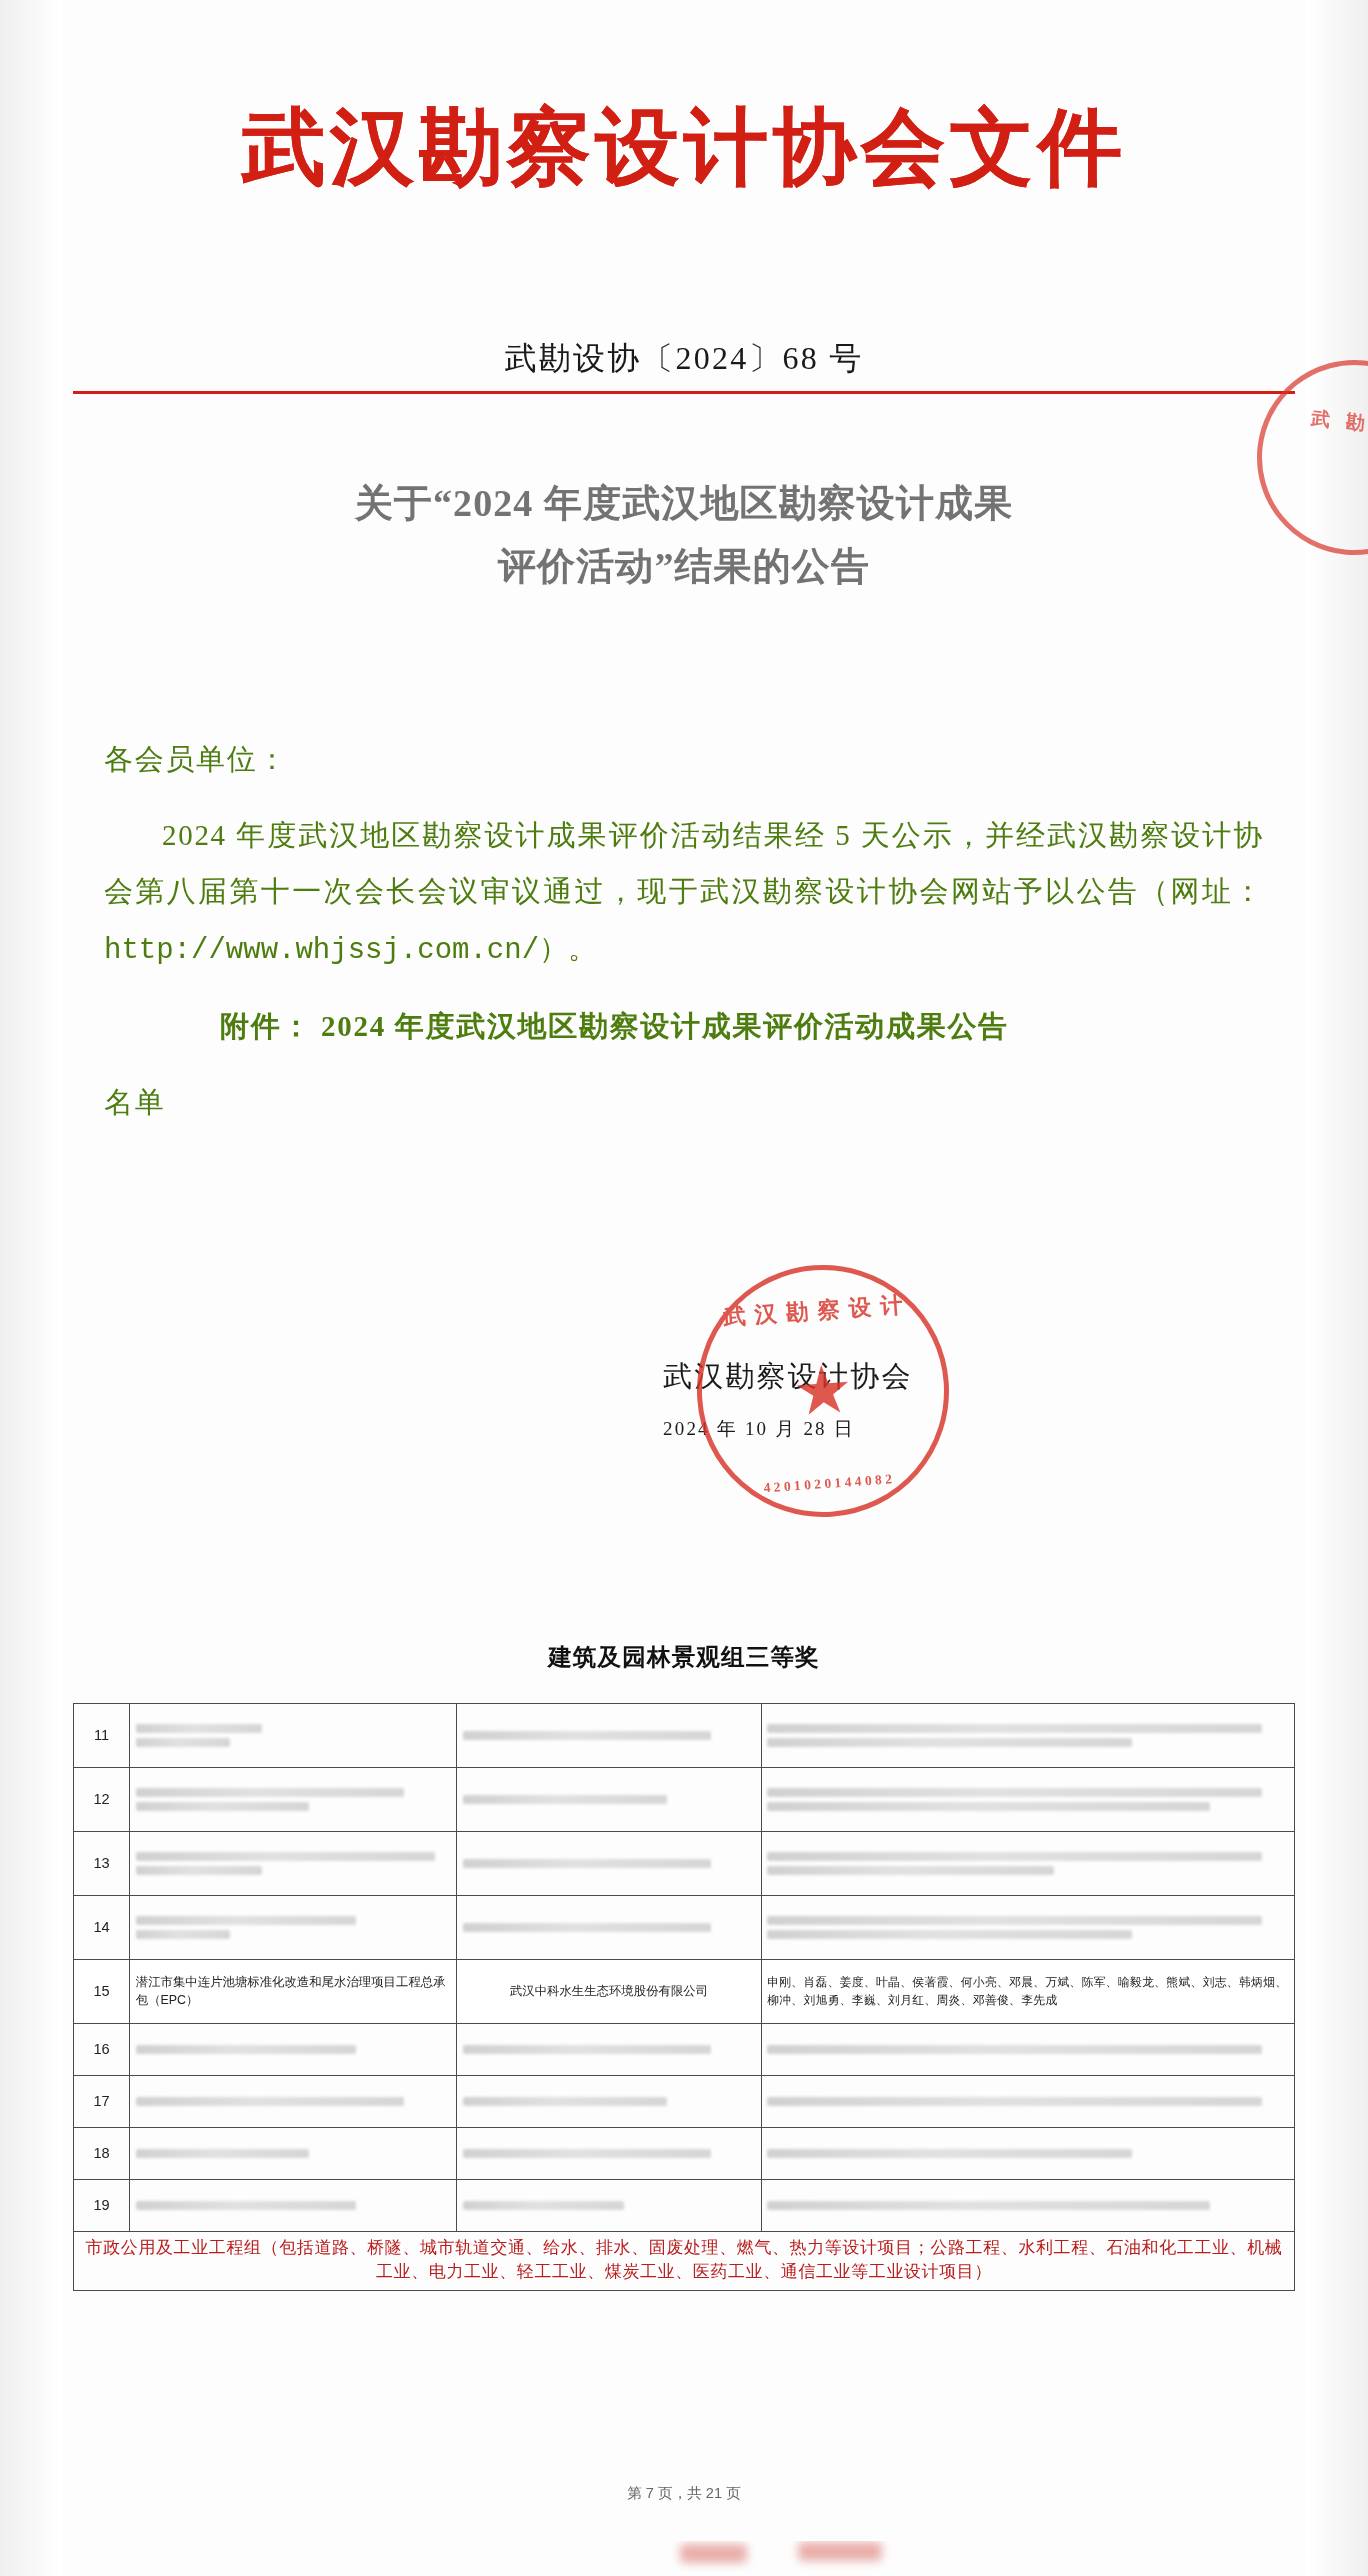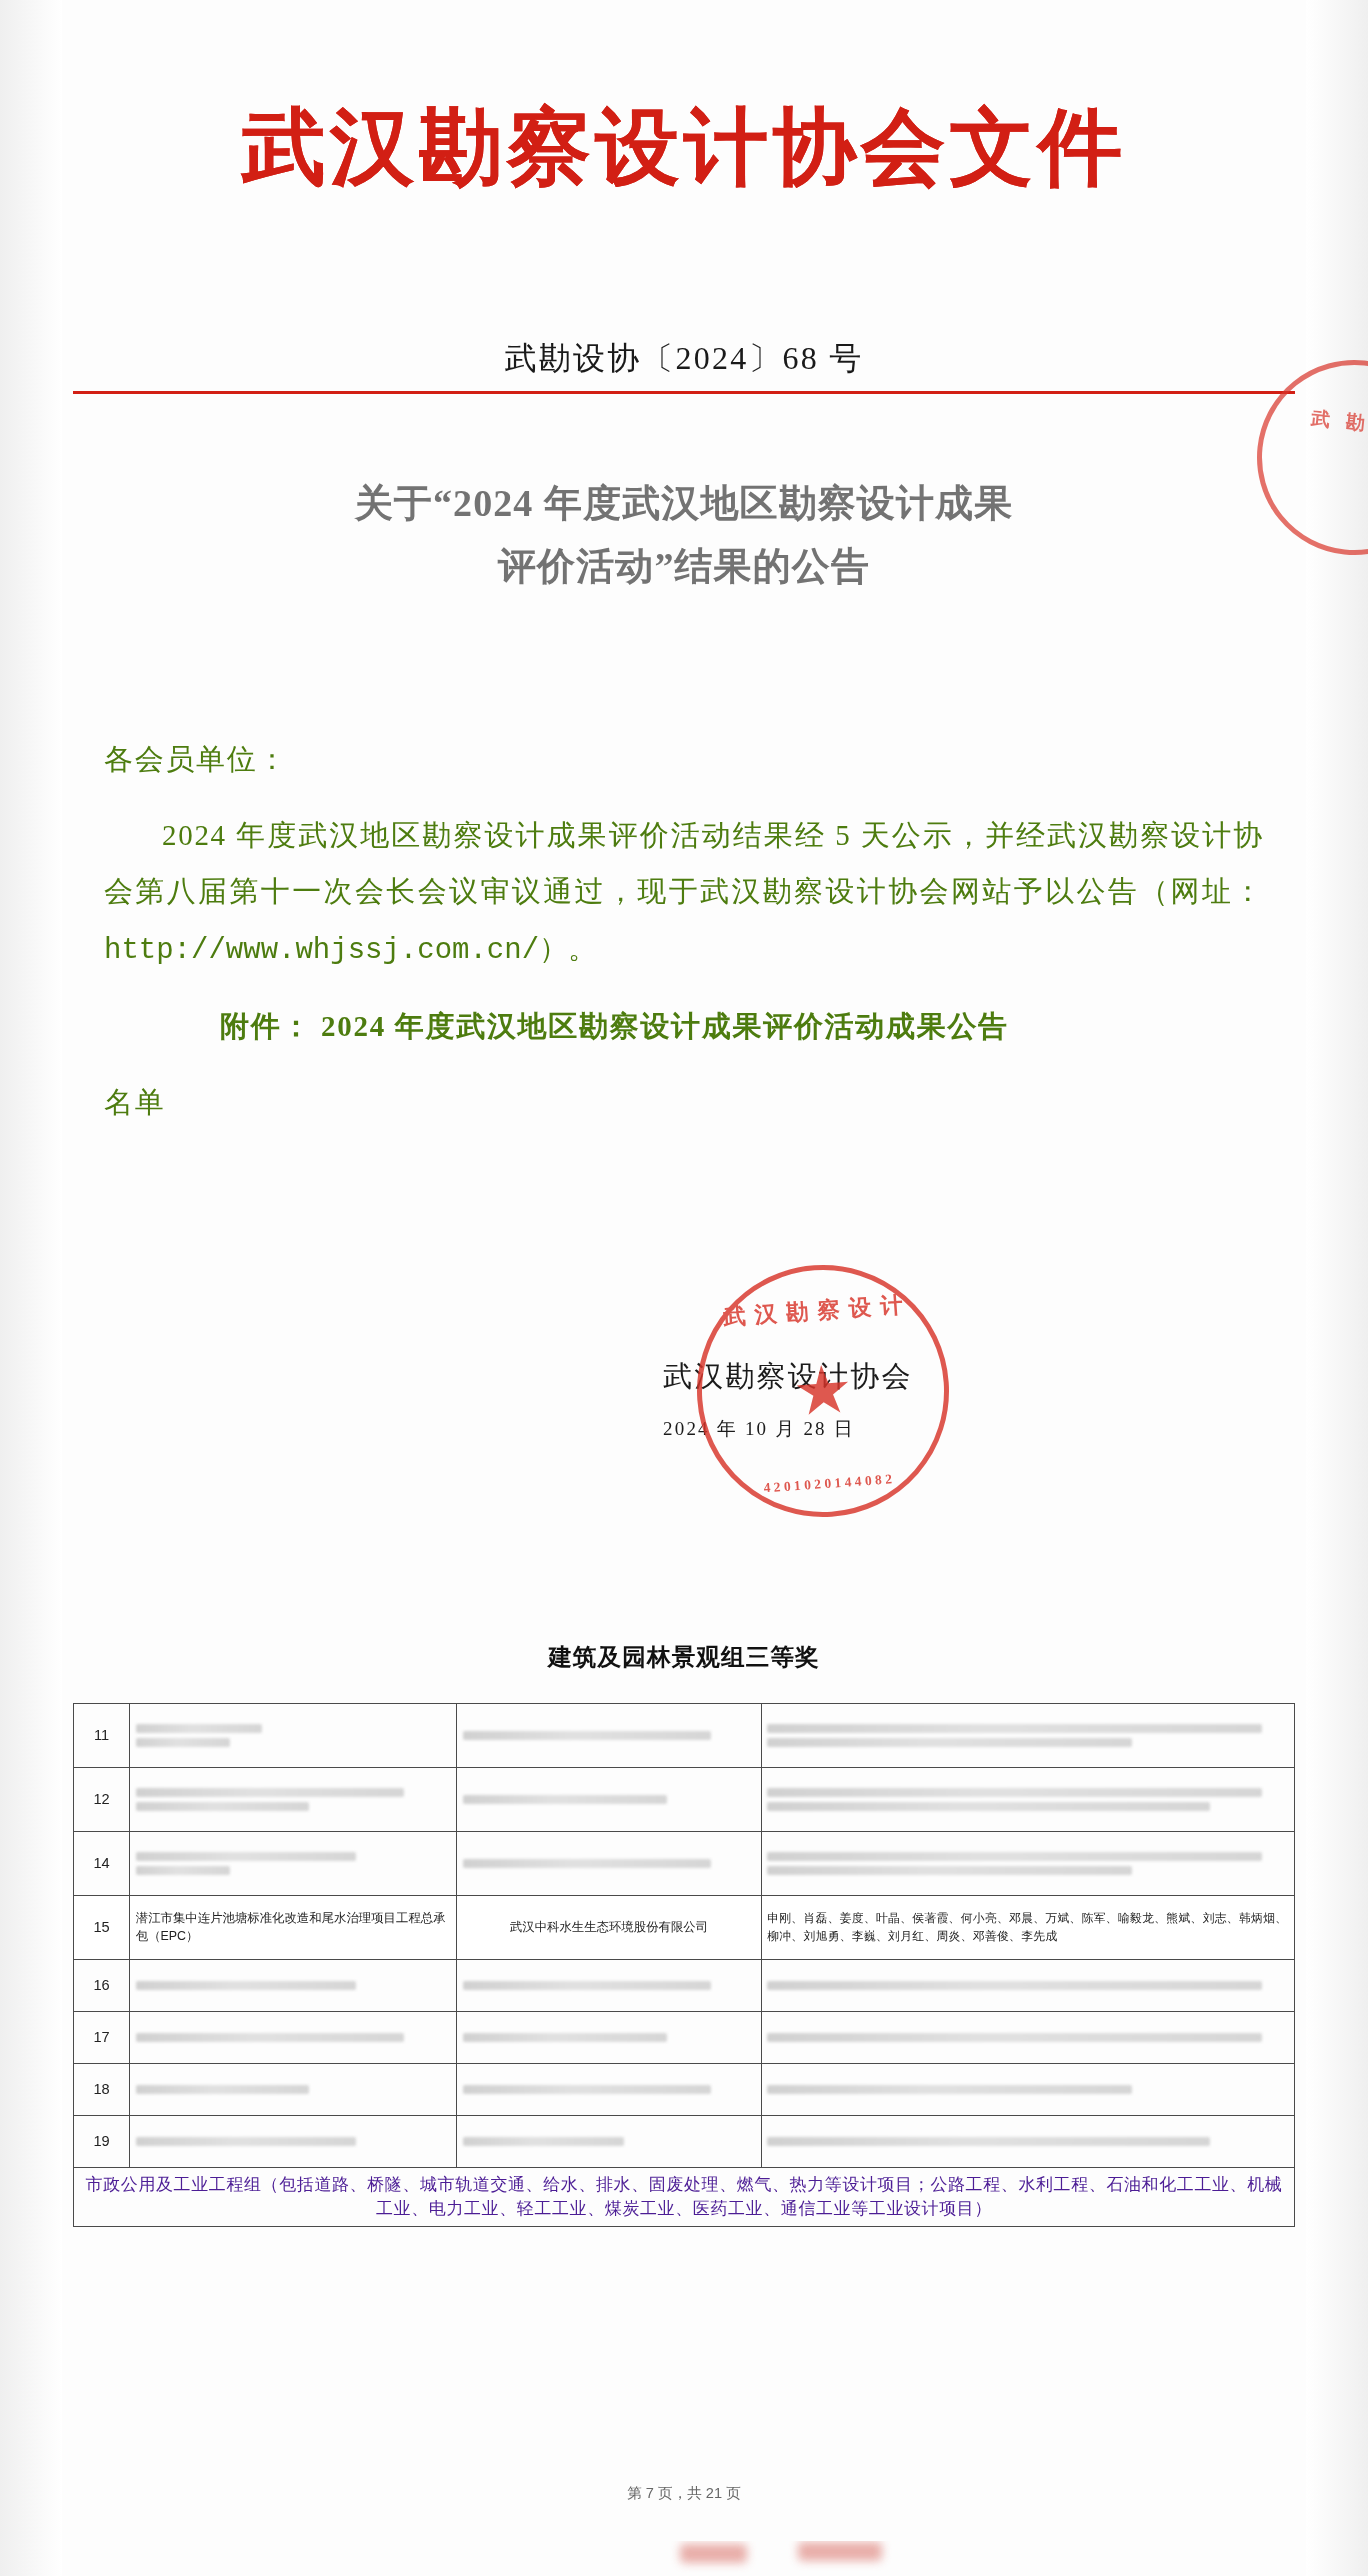--- a/index.html
+++ b/index.html
@@ -260,26 +260,26 @@
   }
   .people-clip {
     max-height: 44px;
     overflow: hidden;
     display: block;
   }
 
   
   td.group-row {
     text-align: center;
-    font-family: Liberation Serif, serif;
+    font-family: Liberation Mono, monospace;
     font-size: 17px;
     line-height: 1.75;
     letter-spacing: 0.6px;
     padding: 9px 22.5px;
-    color: #4c1d95;
+    color: #b91c1c;
   }
 
   .page-footer {
     position: absolute;
     top: 2484px;
     left: 0;
     width: 100%;
     text-align: center;
     font-size: 14.6px;
     color: #666;
@@ -375,20 +375,34 @@
           </td>
           <td class="col-unit">
             <span class="blur-bar w70"></span>
           </td>
           <td class="col-people">
             <span class="blur-bar w95"></span>
               <span class="blur-bar w85"></span>
           </td>
         </tr>
 
+        <tr class="row-tall">
+          <td class="col-no">13</td>
+          <td class="col-project">
+            <span class="blur-bar w95"></span>
+              <span class="blur-bar w40"></span>
+          </td>
+          <td class="col-unit">
+            <span class="blur-bar w85"></span>
+          </td>
+          <td class="col-people">
+            <span class="blur-bar w95"></span>
+              <span class="blur-bar w55"></span>
+          </td>
+        </tr>
 
         <tr class="row-tall">
           <td class="col-no">14</td>
           <td class="col-project">
             <span class="blur-bar w70"></span>
               <span class="blur-bar w30"></span>
           </td>
           <td class="col-unit">
             <span class="blur-bar w85"></span>
           </td>

